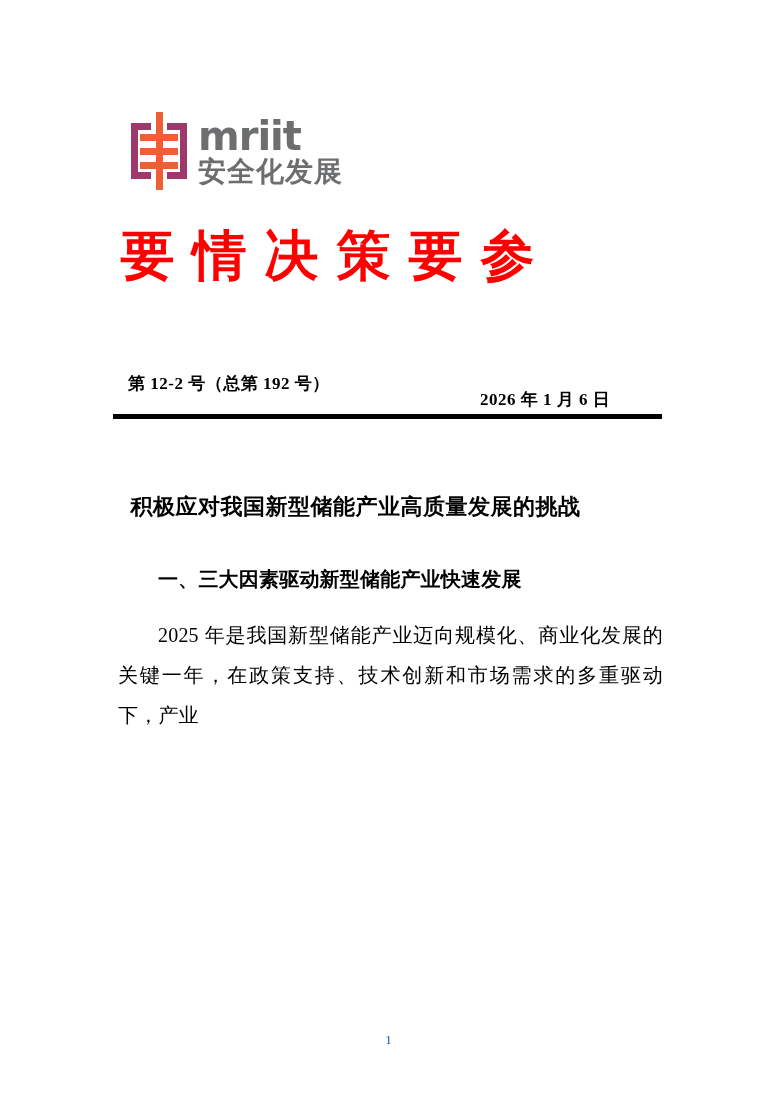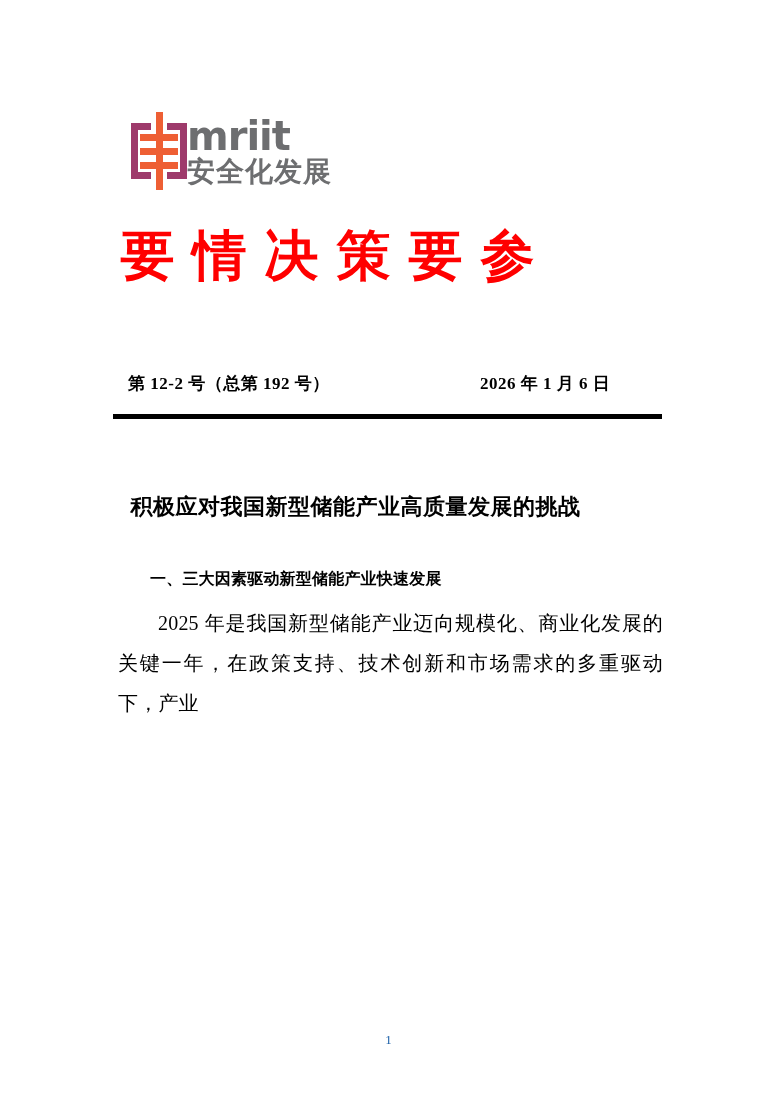--- a/index.html
+++ b/index.html
@@ -79,20 +79,21 @@
     left: 9px;
     width: 38px;
     height: 7px;
     background: #ee5f34;
   }
   .logo-bar.b1 { top: 22px; }
   .logo-bar.b2 { top: 36px; }
   .logo-bar.b3 { top: 50px; }
 
   .logo-text {
+    margin-left: 11px;
     display: flex;
     flex-direction: column;
     justify-content: center;
     line-height: 1;
   }
   .logo-latin {
     font-family: "DejaVu Sans", "Liberation Sans", sans-serif;
     font-weight: bold;
     font-size: 40px;
     letter-spacing: -1px;
@@ -138,21 +139,21 @@
     text-decoration: underline;
   }
   .issue-no {
     position: absolute;
     left: 0;
     top: 0;
   }
   .issue-date {
     position: absolute;
     left: 352px;
-    top: 0;
+    top: 16px;
   }
 
   .rule {
     position: absolute;
     top: 414px;
     left: 113px;
     width: 549px;
     height: 5px;
     background: #000000;
   }
@@ -181,23 +182,23 @@
     margin: 0;
     font-size: 20px;
     line-height: 40px;
     text-align: justify;
     text-justify: inter-ideograph;
     text-indent: 2em;
     letter-spacing: 0.2px;
   }
 
   h2.section-heading {
-    margin: 8px 0 4px 0;
-    font-family: "DejaVu Sans", "Liberation Sans", sans-serif;
-    font-size: 16px;
+    margin: 8px 0 16px 0;
+    font-family: "DejaVu Sans", "Liberation Sans", sans-serif;
+    font-size: 20px;
     font-weight: bold;
     line-height: 40px;
     text-indent: 2em;
     letter-spacing: 0.2px;
     white-space: nowrap;
   }
 
   
   .page-number {
     position: absolute;

